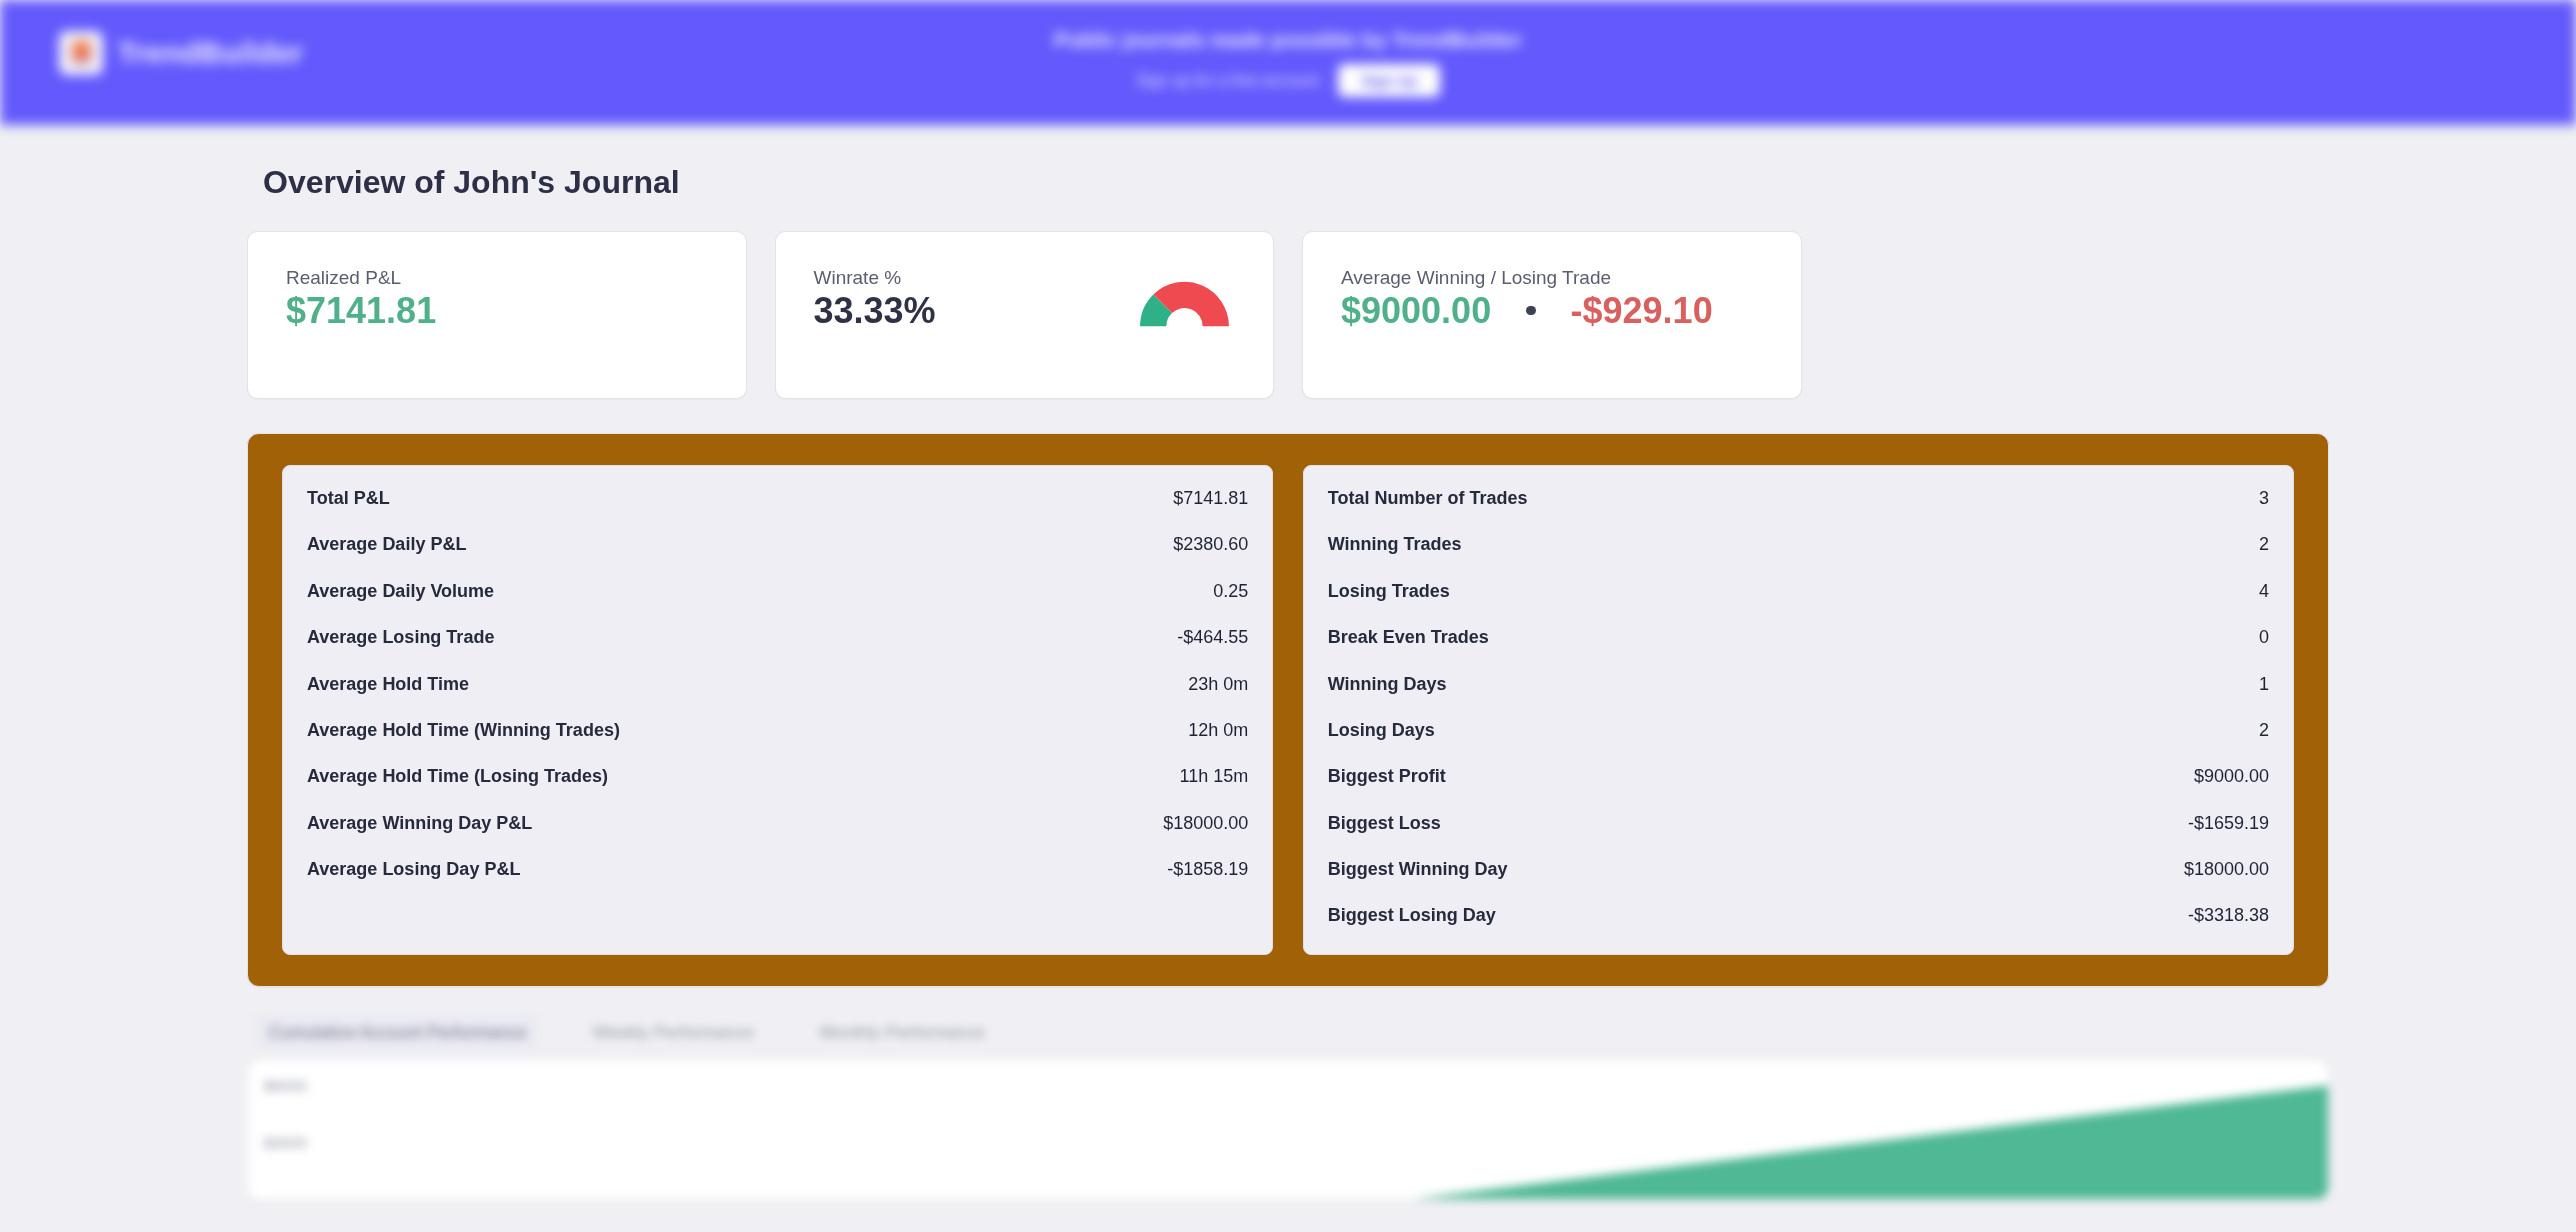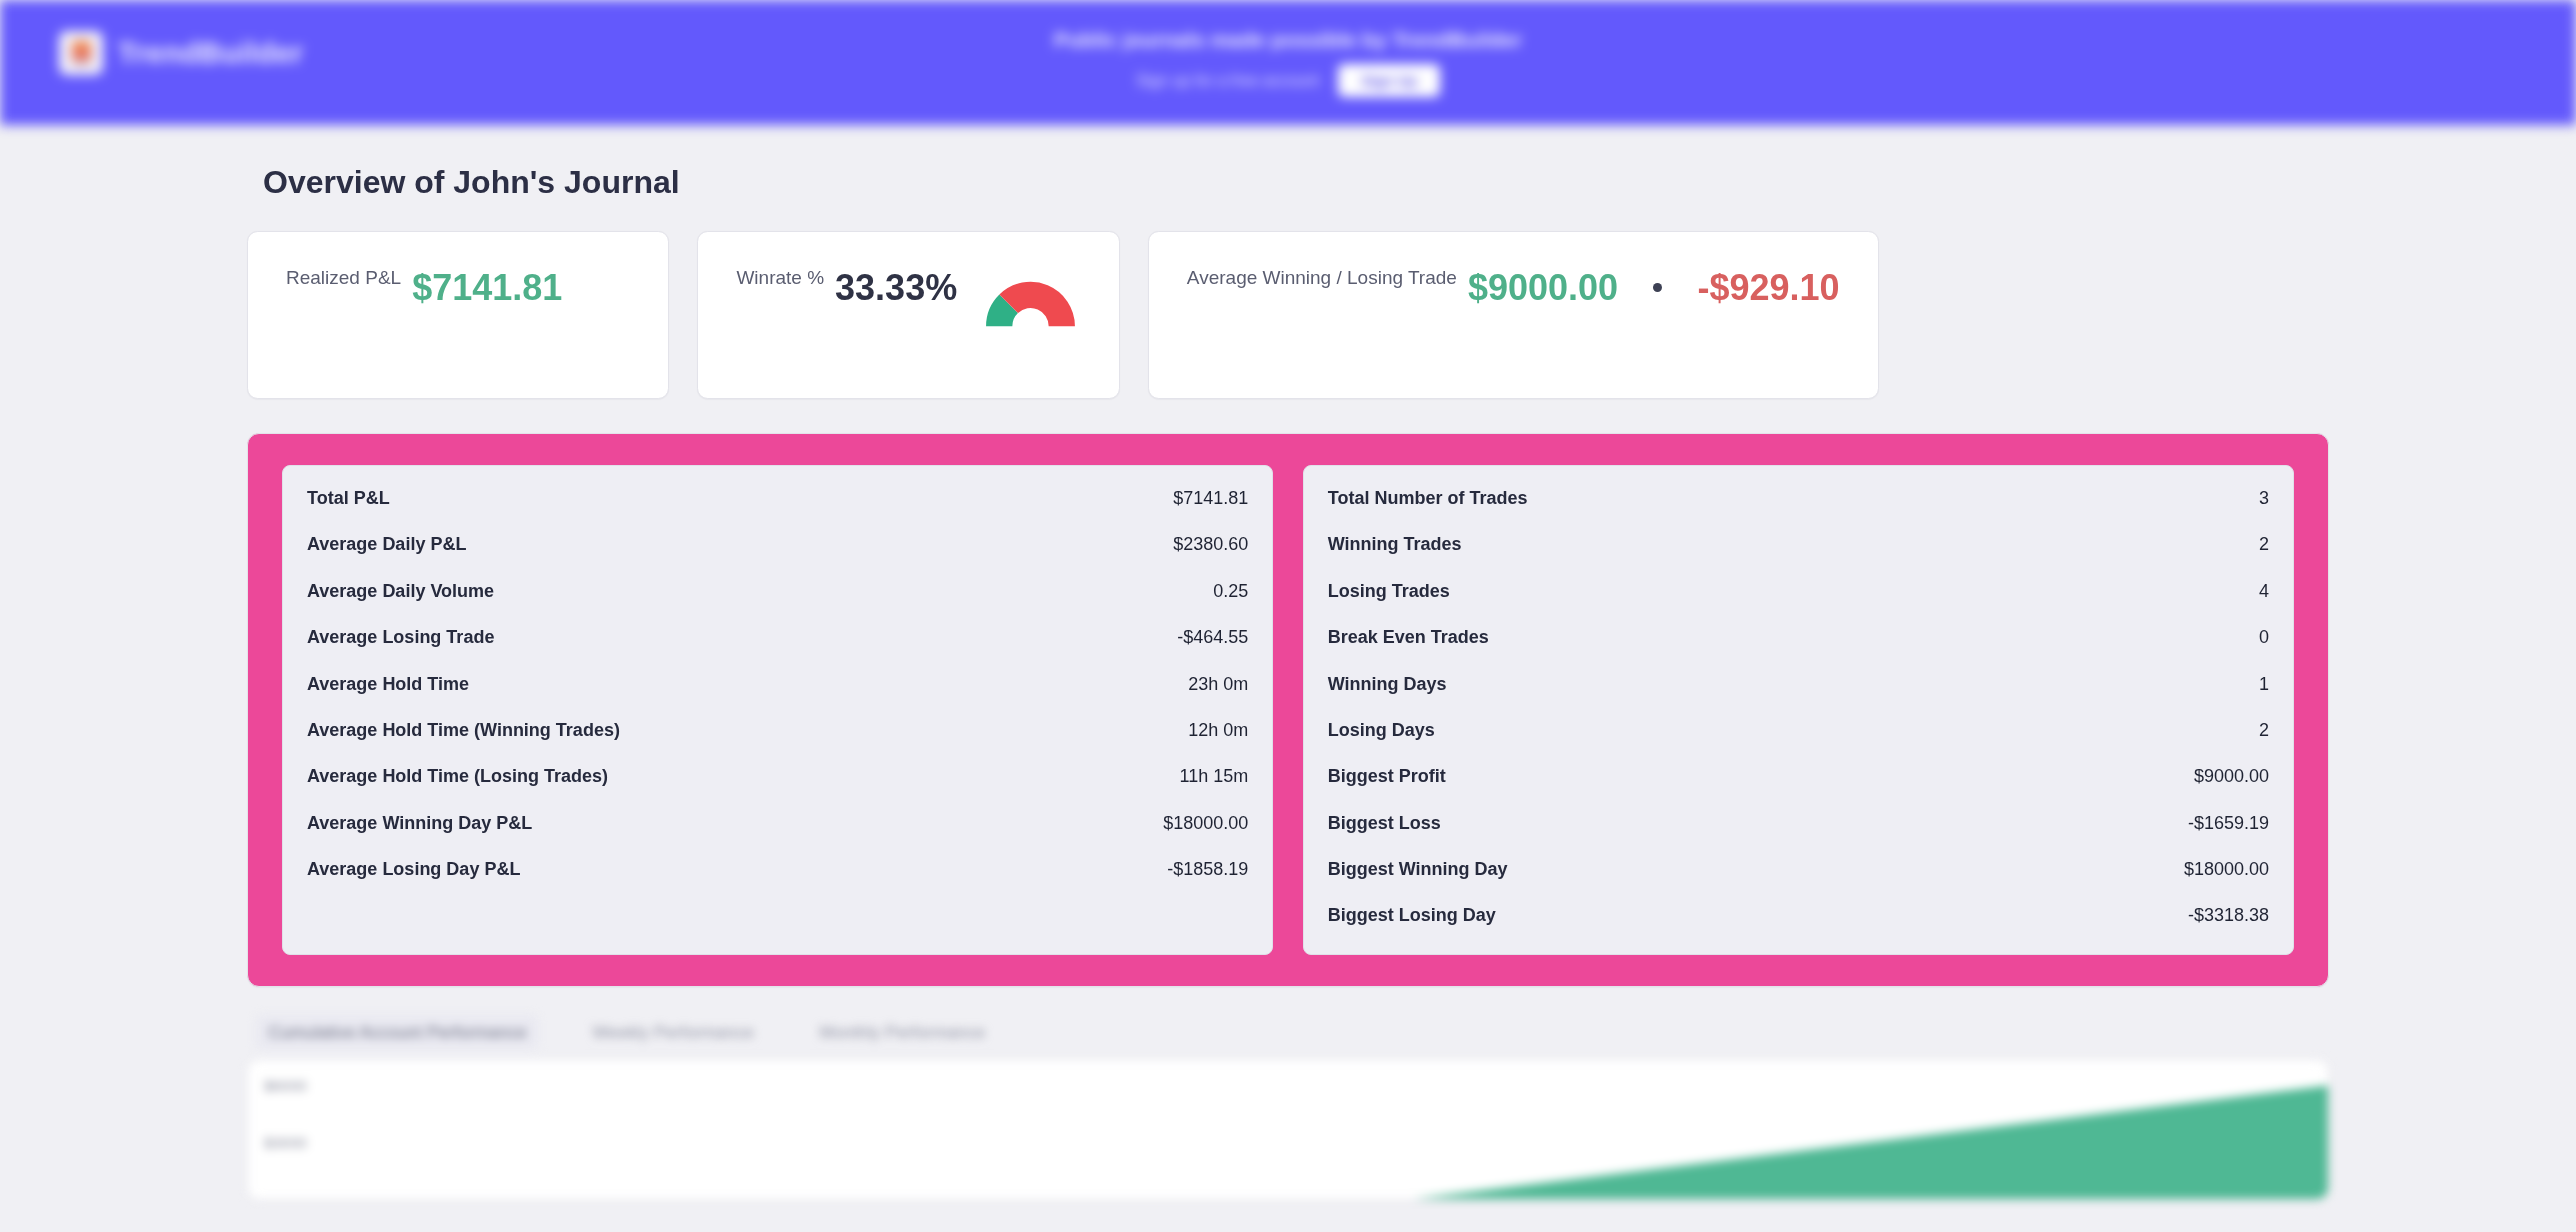--- a/index.html
+++ b/index.html
@@ -69,38 +69,38 @@
   }
   .kpi-card {
     background: #fff;
     border: 0.7px solid #e3e3ea;
     border-radius: 10.7px;
     height: 168px;
     padding: 35px 38px;
     display: flex; align-items: flex-start; justify-content: space-between;
     box-shadow: 0 0.7px 1.3px rgba(22,22,40,.04);
   }
-  .kpi-text { display: flex; gap: 11px; }
+  .kpi-text { display: flex; flex-direction: column; gap: 1px; }
   .kpi-label { font-size: 19px; color: #5a5d70; font-weight: 400; white-space: nowrap; }
   .kpi-value { font-size: 36px; font-weight: 700; color: #2f3245; line-height: 1.15; }
   .kpi-value.green { color: #4fb08a; }
   .kpi-value.red { color: #d8605f; }
 
   .kpi-dual { display: flex; align-items: center; gap: 35px; width: 100%; }
   .kpi-dual-sep {
     width: 9.4px; height: 9.4px; border-radius: 50%; background: #3d4154;
     flex: 0 0 auto;
   }
 
   .kpi-viz { flex: 0 0 auto; padding-top: 4px; }
 
   
   .stats-card {
     margin-top: 34px;
-    background: #ec4899;
+    background: #a16207;
     border: 0.7px solid #e3e3ea;
     border-radius: 12px;
     padding: 31px 34px;
     display: grid; grid-template-columns: 1fr 1fr; gap: 29.5px;
     box-shadow: 0 0.7px 1.3px rgba(22,22,40,.04);
   }
   .stats-col {
     background: #eeeef4;
     border: 0.7px solid #e0e0e9;
     border-radius: 8px;

